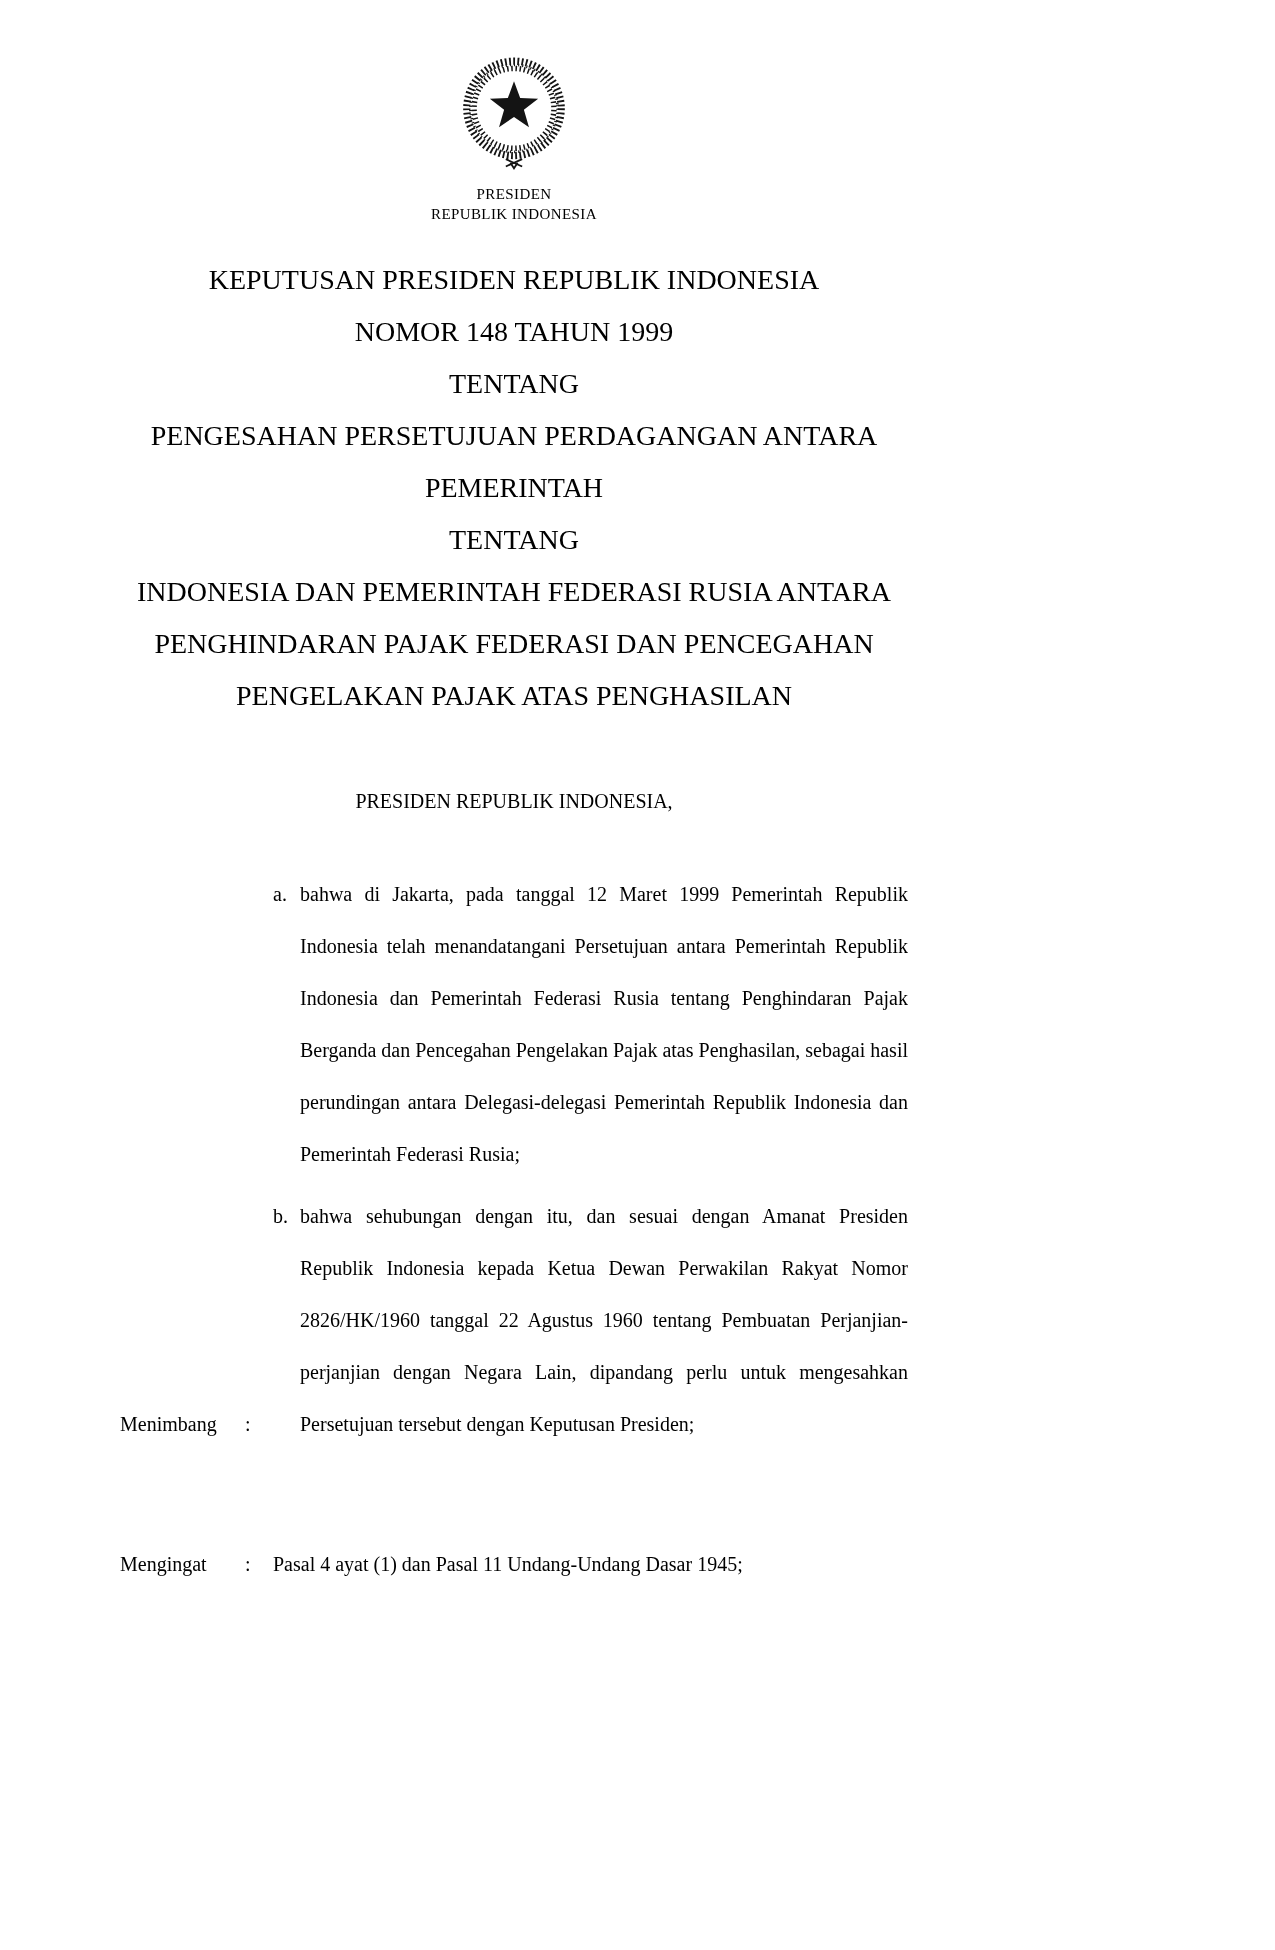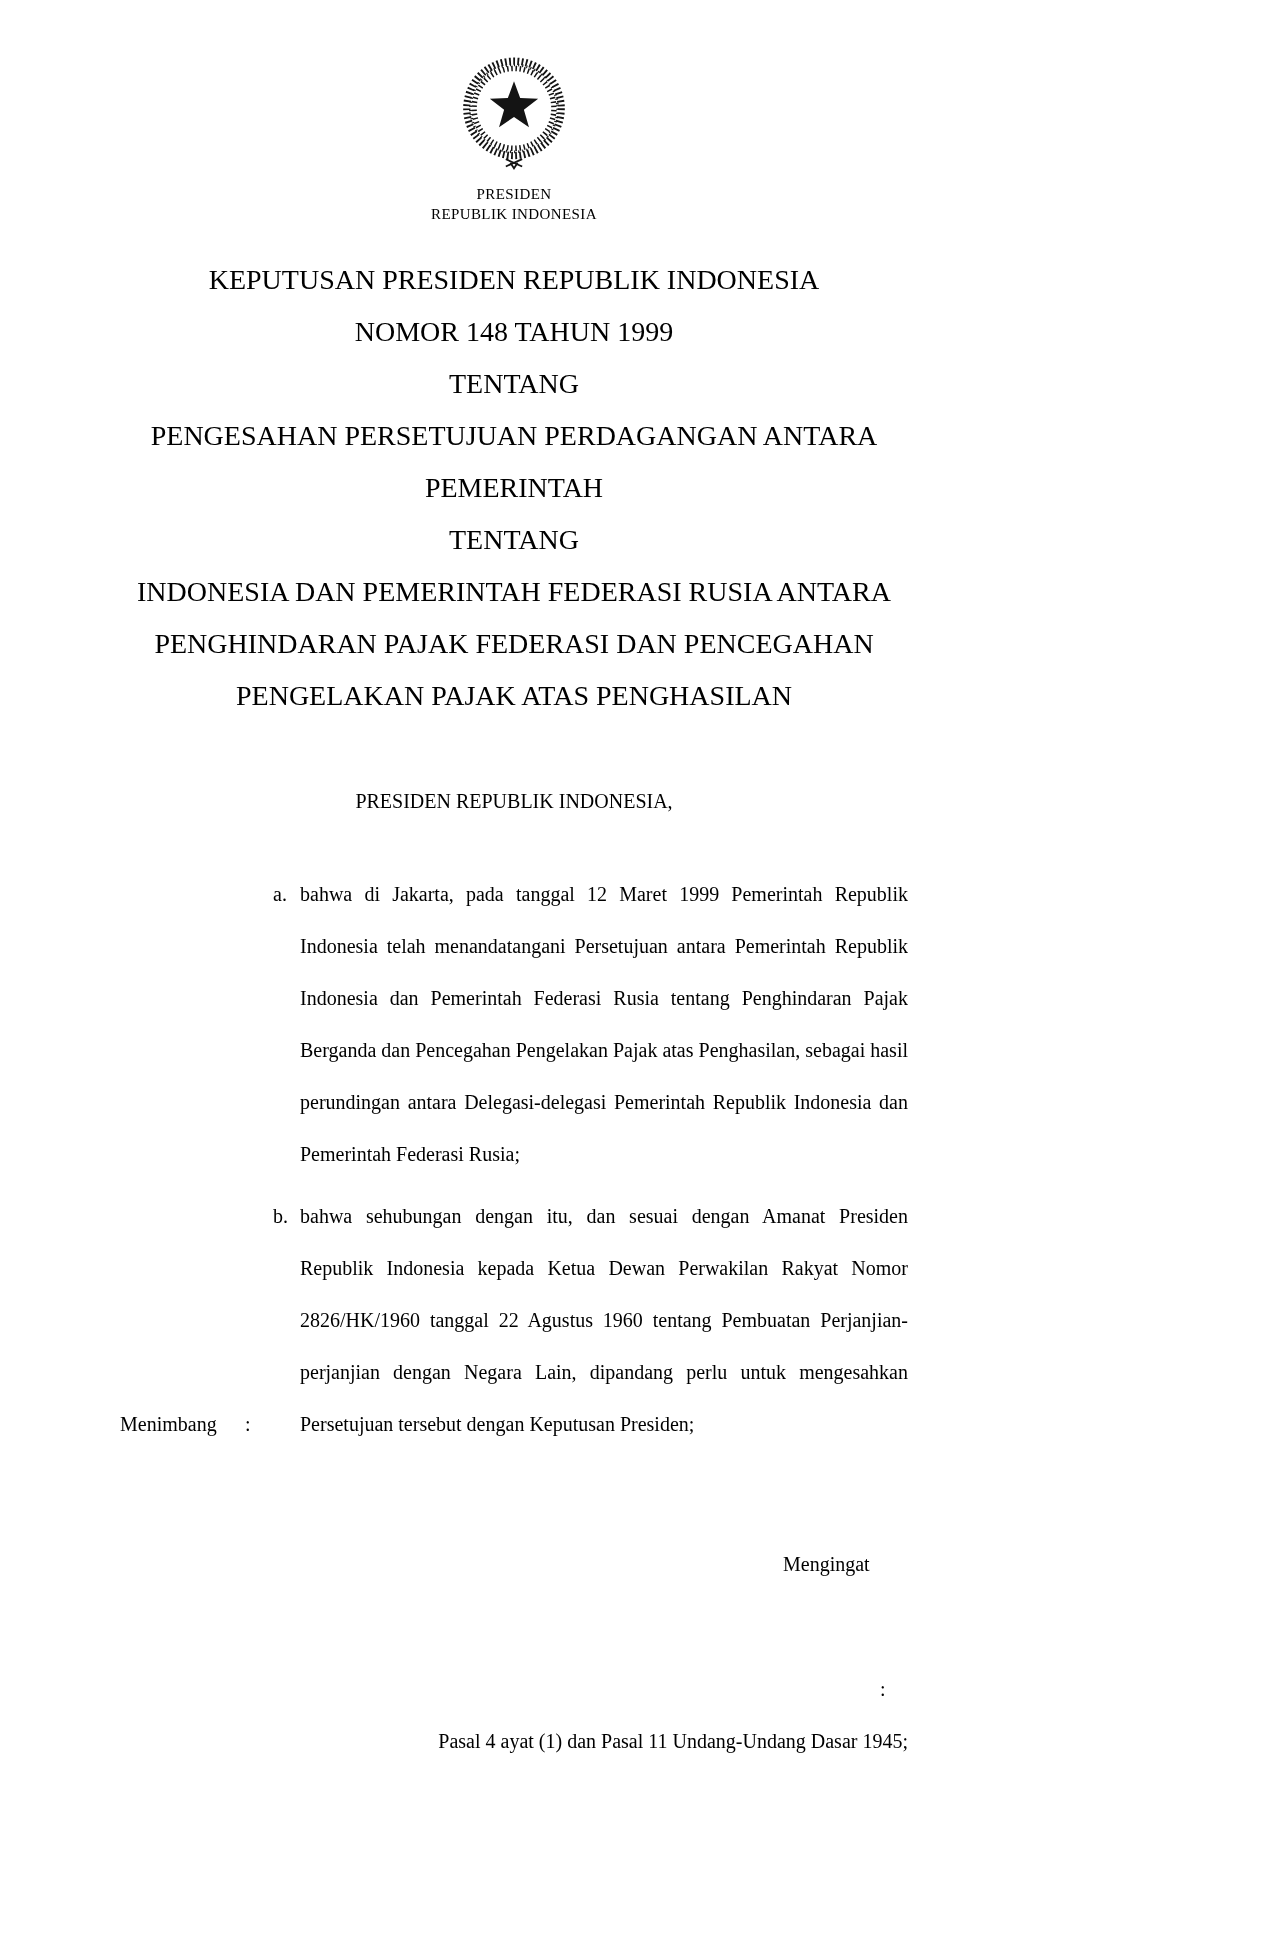--- a/index.html
+++ b/index.html
@@ -49,21 +49,20 @@
     display: flex;
     align-items: flex-end;
     font-size: 20px;
     line-height: 52px;
   }
   .clause-menimbang {
     margin-top: 41px;
   }
   .clause-mengingat {
     margin-top: 88px;
-    flex-direction: column;
   }
   .clause-label {
     width: 125px;
     flex: 0 0 125px;
   }
   .clause-colon {
     width: 28px;
     flex: 0 0 28px;
   }
   .clause-body {

